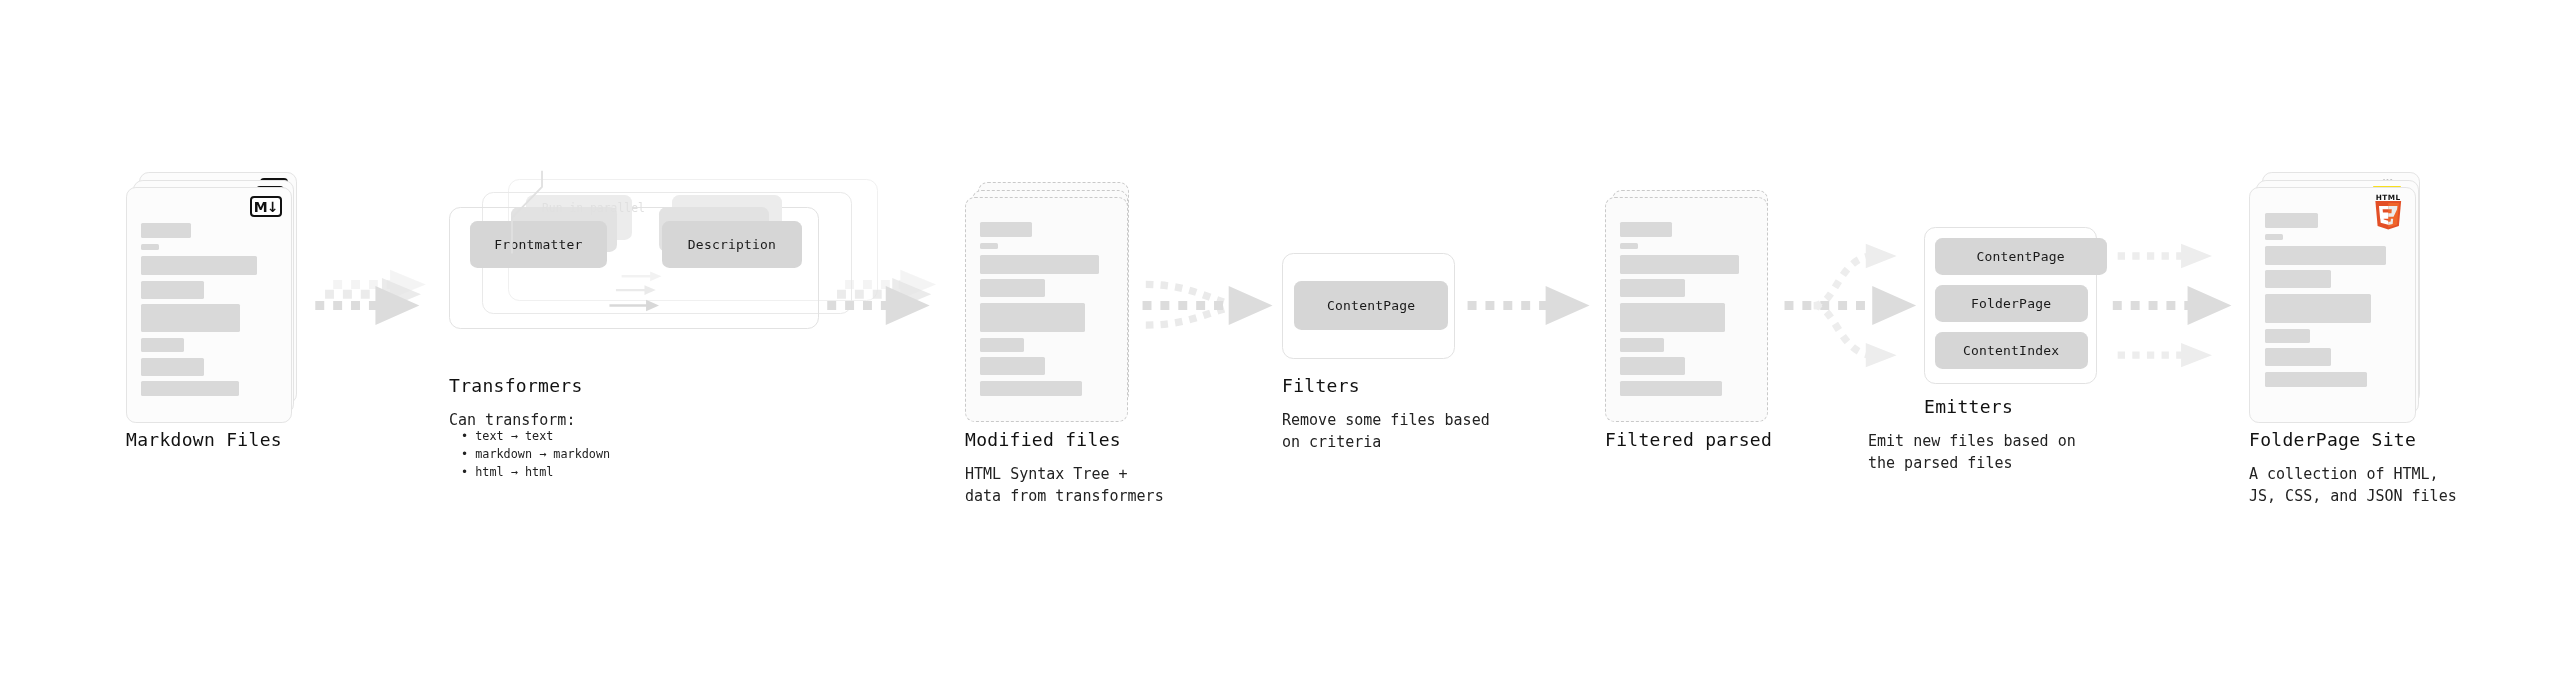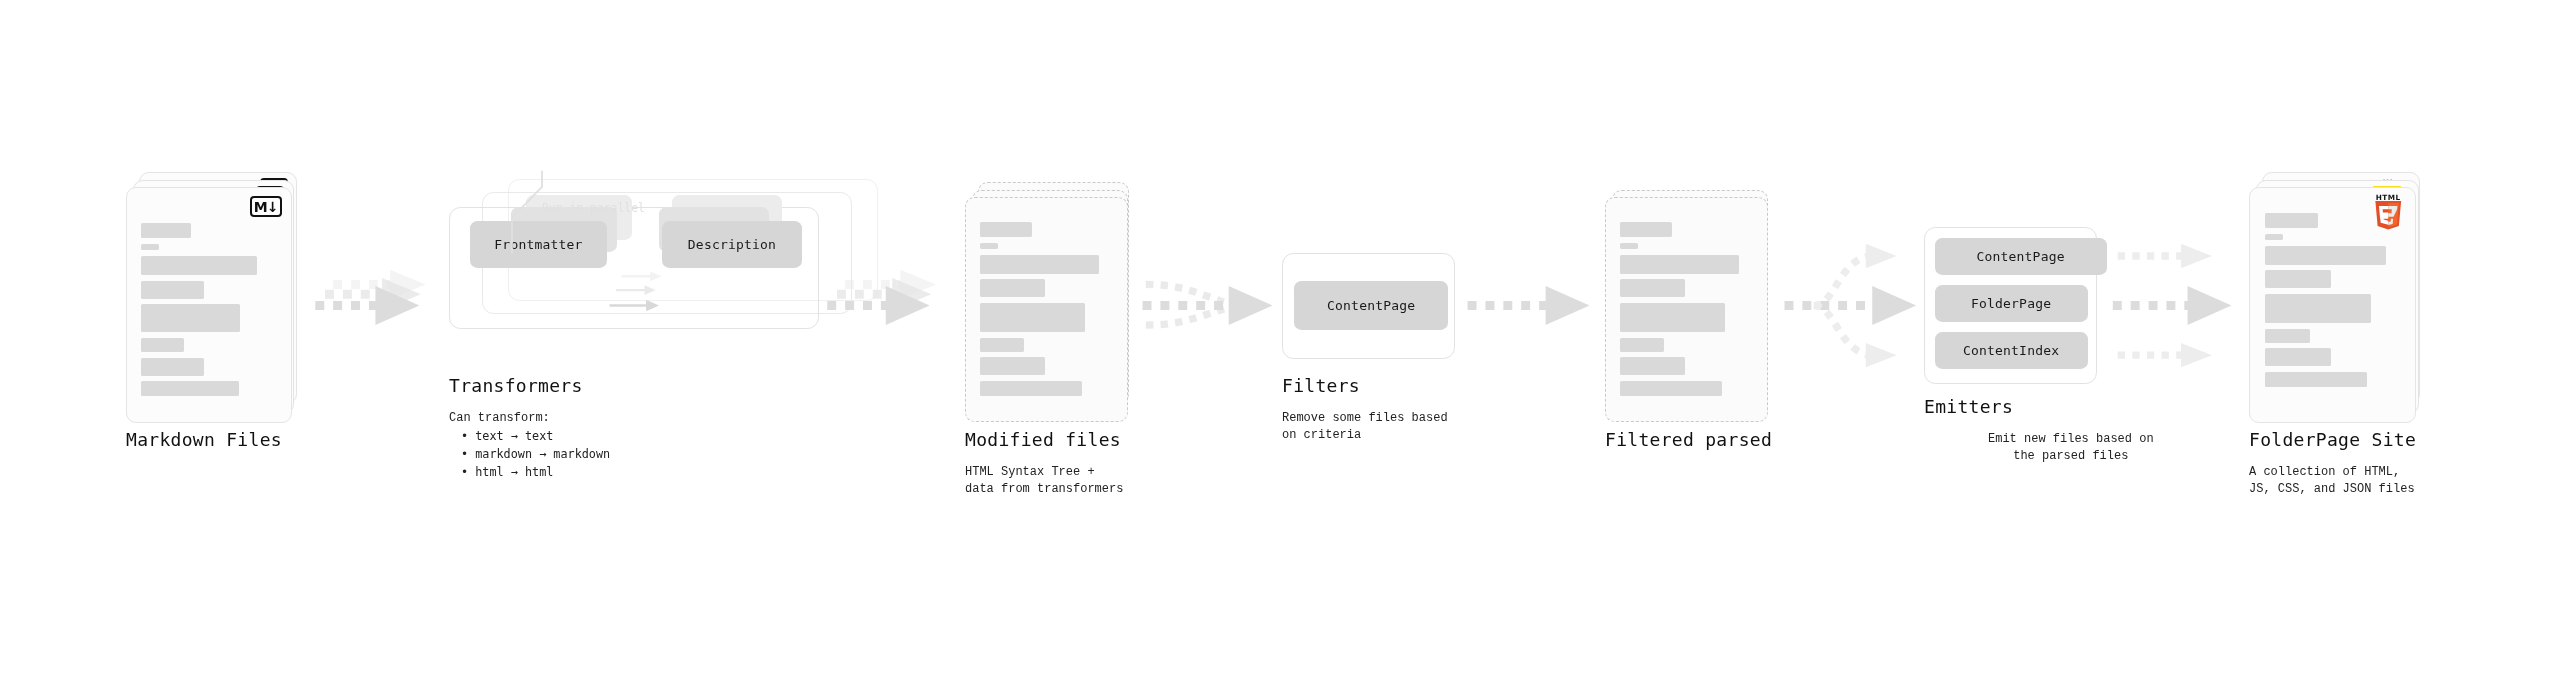--- a/index.html
+++ b/index.html
@@ -59,21 +59,21 @@
   .pill{
     position:absolute;background:#d6d6d6;border-radius:7.3px;
     display:flex;align-items:center;justify-content:center;
     font-size:13px;color:#1a1a1a;letter-spacing:0.2px;box-sizing:border-box;
   }
   .pill.l2{background:#e2e2e2;color:transparent;}
   .pill.l3{background:#ececec;color:transparent;}
 
   
   .title{position:absolute;font-size:18px;color:#111;letter-spacing:0.3px;white-space:nowrap;}
-  .sub{position:absolute;font-size:12px;color:#222;line-height:1.45;white-space:pre;font-family:Liberation Mono, monospace;}
+  .sub{position:absolute;font-size:15px;color:#222;line-height:1.45;white-space:pre;}
   .note{position:absolute;font-size:11.4px;color:#e0e0e0;white-space:nowrap;}
 
   .bullets{position:absolute;font-size:11.8px;color:#222;line-height:1.45;white-space:pre;text-align:center;}
 
   svg.ov{position:absolute;left:0;top:0;width:2576px;height:681px;overflow:visible;pointer-events:none;}
 </style>
 </head>
 <body>
 
 <div class="stage" style="left:126px;top:187px;">
@@ -167,21 +167,21 @@
 </div>
 <div class="title" style="left:1605px;top:429px;">Filtered parsed</div>
 
 <div class="stage" style="left:1924px;top:227px;">
   <div class="gbox" style="left:0;top:0;width:173px;height:157px;"></div>
   <div class="pill" style="left:10.6px;top:10.6px;width:172px;height:37px;">ContentPage</div>
   <div class="pill" style="left:10.6px;top:58px;width:153px;height:37px;">FolderPage</div>
   <div class="pill" style="left:10.6px;top:105px;width:153px;height:37px;">ContentIndex</div>
 </div>
 <div class="title" style="left:1924px;top:396px;">Emitters</div>
-<div class="sub" style="left:1988px;top:431px;text-align:center;">Emit new files based on
+<div class="sub" style="left:1868px;top:431px;">Emit new files based on
 the parsed files</div>
 
 <div class="stage" style="left:2249px;top:187px;">
   <div class="filestack" style="width:175px;height:210px;">
     <div class="fsheet b2" style="width:158px;height:232px;">
       <div class="css-badge" style="right:18px;top:4.1px;">
         <div class="ct">CSS</div>
         <div class="cu"></div>
       </div>
     </div>

